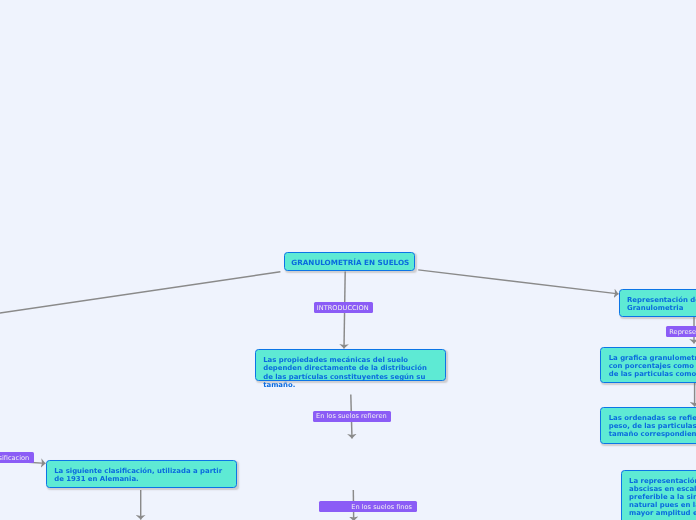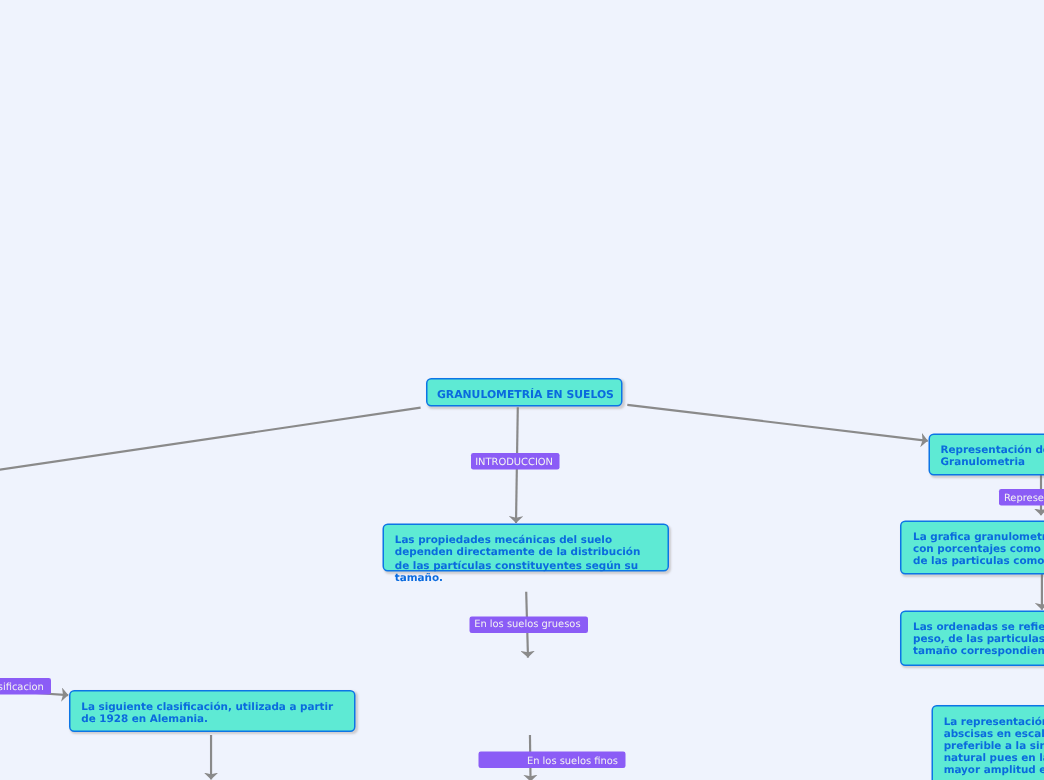--- a/index.html
+++ b/index.html
@@ -42,29 +42,29 @@
   <div class="node" style="left:283.6px;top:251.8px;width:131.1px;height:19.1px;padding:5.6px 6.7px;font-size:7.22px;line-height:9px;white-space:nowrap;">
     <span>GRANULOMETRÍA EN SUELOS</span>
   </div>
 
   <div class="label" style="left:313.5px;top:302px;">INTRODUCCION</div>
 
   <div class="node" style="left:254.9px;top:349.4px;width:191px;height:32px;">
     <span>Las propiedades mecánicas del suelo dependen directamente de la distribución de las partículas constituyentes según su tamaño.</span>
   </div>
 
-  <div class="label" style="left:312.8px;top:410.5px;">En los suelos gruesos</div>
+  <div class="label" style="left:312.8px;top:410.5px;">En los suelos refieren</div>
 
 
   <div class="label" style="left:319.3px;top:500.9px;padding-left:32px;">En los suelos finos</div>
 
   <div class="label" style="left:-14.3px;top:451.9px;filter:blur(0.01px);">clasificacion</div>
 
   <div class="node" style="left:45.9px;top:460.1px;width:190.8px;height:28.1px;">
-    <span>La siguiente clasificación, utilizada a partir de 1928 en Alemania.</span>
+    <span>La siguiente clasificación, utilizada a partir de 1931 en Alemania.</span>
   </div>
 
   <div class="node" style="left:618.75px;top:288.6px;width:147.6px;height:28.3px;">
     <span>Representación de la Granulometria</span>
   </div>
 
   <div class="label" style="left:666px;top:326px;">Representacion</div>
 
   <div class="node" style="left:600.4px;top:346.6px;width:185.5px;height:36px;">
     <span>La grafica granulometrica se construye con porcentajes como ordenadas y tamaño de las particulas como abscisas</span>

